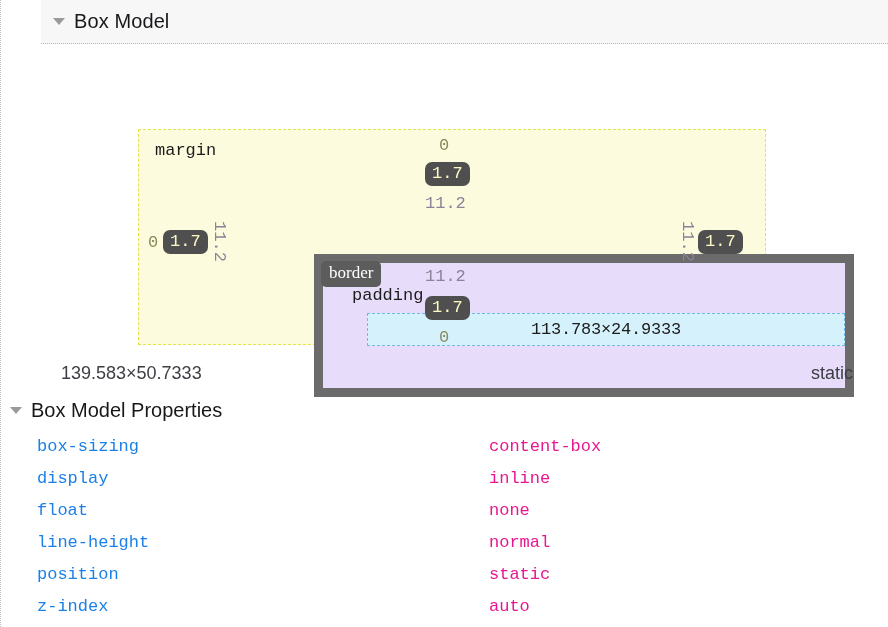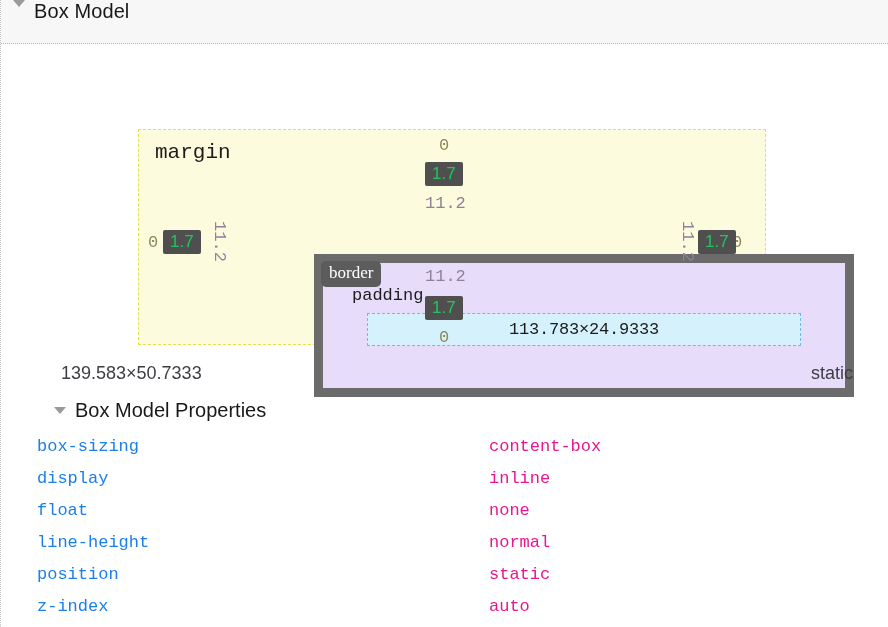--- a/index.html
+++ b/index.html
@@ -18,22 +18,23 @@
     border-left: 1px dotted #c0c0c0;
   }
 
   
   .panel-header {
     position: relative;
     height: 44px;
     background: #f7f7f8;
     border-bottom: 1px dotted #b8b8b8;
     display: flex;
-    align-items: flex-start;
+    align-items: center;
     padding-left: 12px;
+    margin-left: 40px;
   }
   .twisty {
     width: 0; height: 0;
     border-left: 6px solid transparent;
     border-right: 6px solid transparent;
     border-top: 7px solid #9a9a9a;
     margin-right: 9px;
     flex: 0 0 auto;
   }
   .panel-header .title {
@@ -53,21 +54,21 @@
   .margin-box {
     position: absolute;
     left: 137px; top: 85px;
     width: 628px; height: 216px;
     background: #fcfbdd;
     border: 1px dashed #e3e34a;
   }
   .lbl {
     position: absolute;
     font-family: "Liberation Mono", monospace;
-    font-size: 21px;
+    font-size: 17px;
     color: #1c1c1c;
     white-space: nowrap;
   }
   .lbl-margin { left: 16px; top: 11px; }
 
   
   .border-box {
     position: absolute;
     left: 175px; top: 124px;
     width: 540px; height: 143px;
@@ -92,21 +93,21 @@
     font-family: "Liberation Mono", monospace;
     font-size: 17px;
     color: #1c1c1c;
     white-space: nowrap;
   }
 
   
   .content-box {
     position: absolute;
     left: 228px; top: 183px;
-    width: 434px; height: 33px;
+    width: 478px; height: 33px;
     background: #d5f1fb;
     border: 1px dashed #73b8e0;
     display: flex;
     align-items: center;
     justify-content: center;
   }
   .content-size {
     font-family: "Liberation Mono", monospace;
     font-size: 17px;
     color: #1c1c1c;
@@ -119,23 +120,23 @@
     font-family: "Liberation Mono", monospace;
     font-size: 17px;
     white-space: nowrap;
   }
   .num-margin { color: #8a8a5e; }
   .num-padding { color: #8d8299; }
 
   .badge {
     position: absolute;
     background: #4f4f4f;
-    color: #22c55e;
-    border-radius: 2px;
-    font-family: Liberation Sans, sans-serif;
+    color: #fef9c3;
+    border-radius: 7px;
+    font-family: Liberation Mono, monospace;
     font-size: 17px;
     line-height: 24px;
     padding: 0 7px;
     white-space: nowrap;
   }
 
   .rot {
     transform: rotate(90deg);
     transform-origin: center center;
   }
@@ -185,21 +186,20 @@
   .props-section {
     position: absolute;
     left: 0; top: 394px;
     width: 888px;
   }
   .props-header {
     display: flex;
     align-items: center;
     padding-left: 9px;
     height: 32px;
-    margin-left: 44px;
   }
   .props-header .title {
     font-size: 20px;
     color: #18181b;
   }
   .props-list { margin-top: 4px; }
   .prop-row {
     position: relative;
     height: 32px;
     display: flex;

